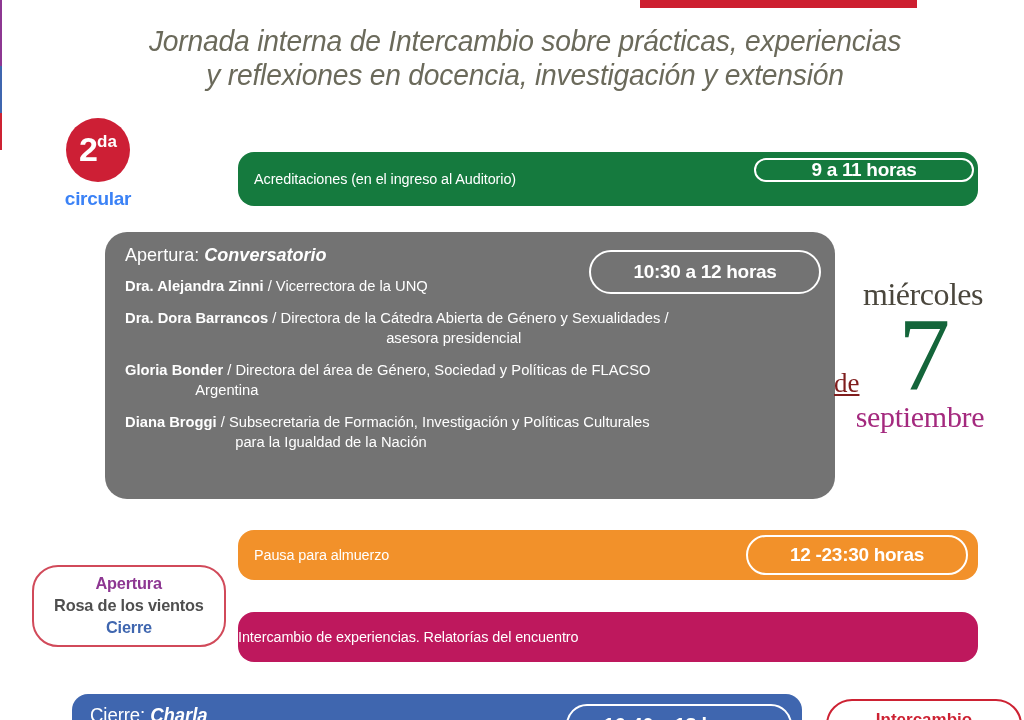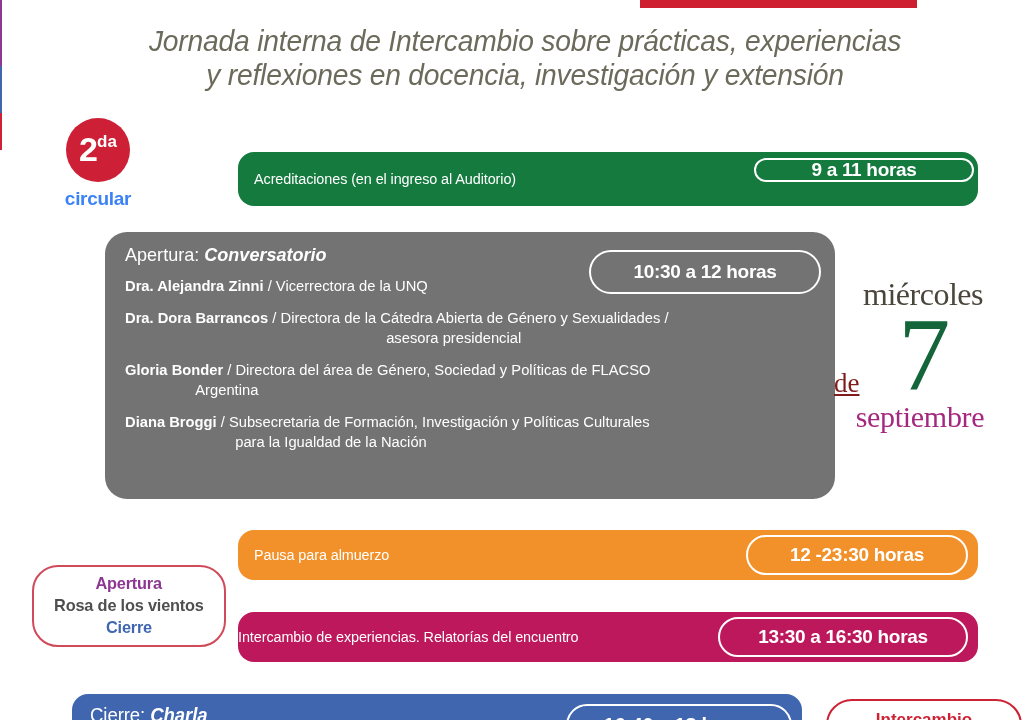--- a/index.html
+++ b/index.html
@@ -251,21 +251,20 @@
     <span class="time-pill" id="pill-conversatorio">10:30 a 12 horas</span>
   </div>
 
   <div class="bar" id="bar-pausa">
     <span class="bar-label">Pausa para almuerzo</span>
     <span class="time-pill" id="pill-pausa">12 -23:30 horas</span>
   </div>
 
   <div class="bar" id="bar-intercambio">
     <span class="bar-label">Intercambio de experiencias. Relatorías del encuentro</span>
-    <span class="time-pill" id="pill-intercambio">13:30 a 16:30 horas</span>
   </div>
 
   <div class="bar" id="bar-cierre">
     <span class="bar-label"><span>Cierre: </span><span class="em">Charla</span></span>
     <span class="time-pill" id="pill-cierre">16:40 a 18 horas</span>
   </div>
 
   <div id="conn-purple"></div>
   <div id="conn-blue"></div>
   <div id="conn-red"></div>

